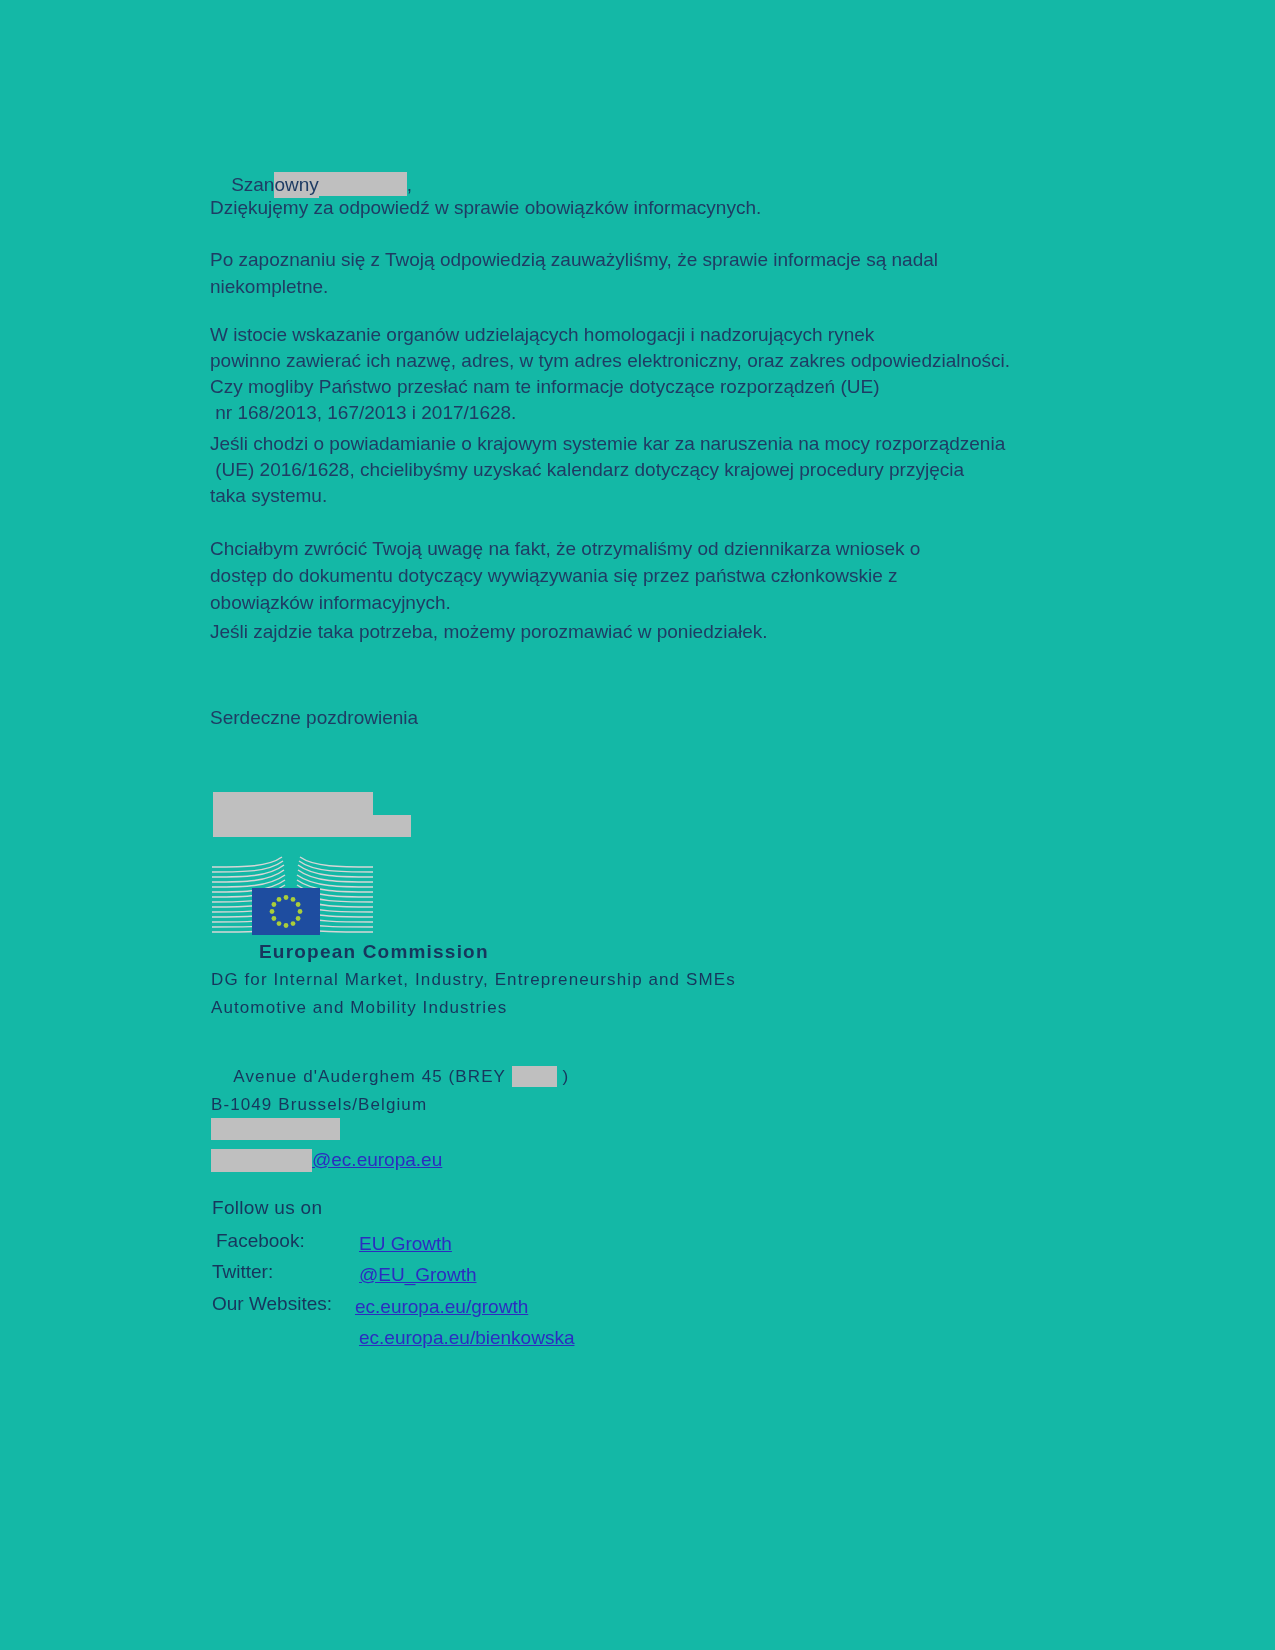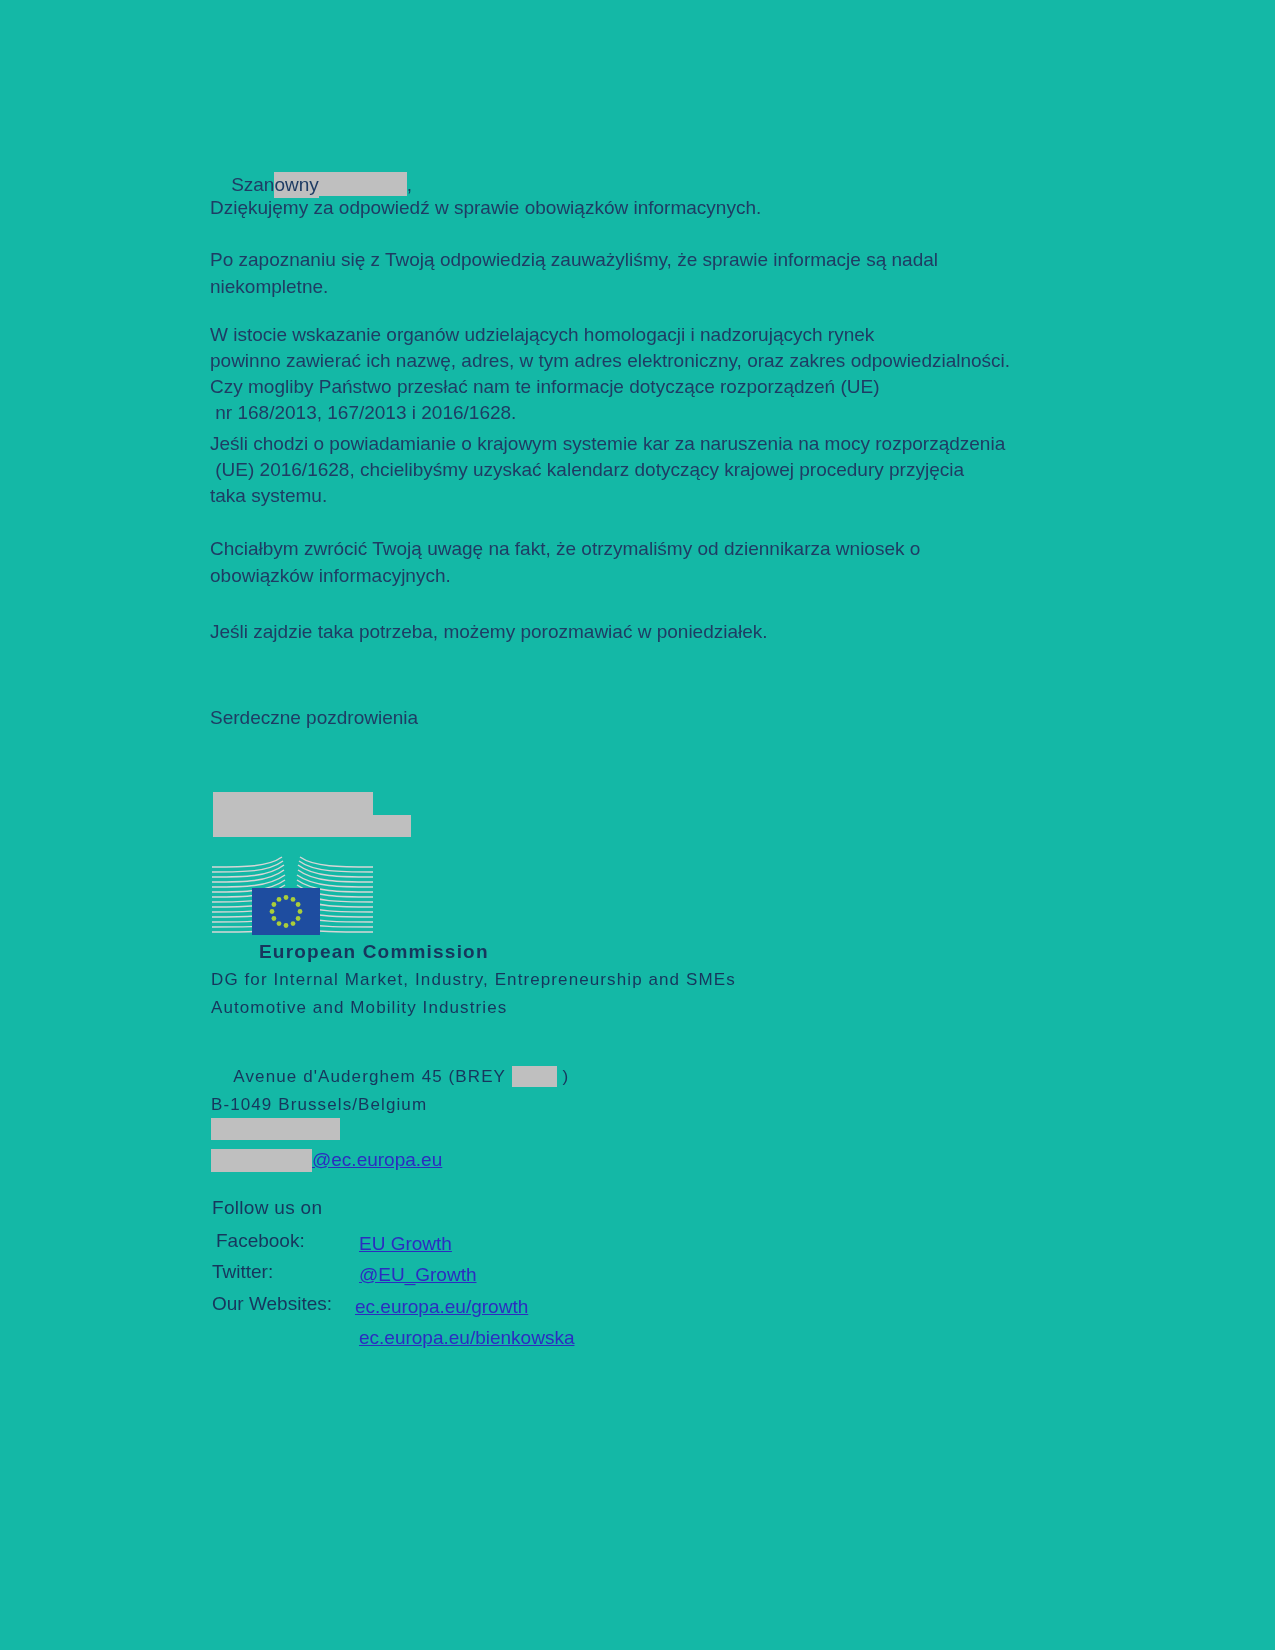--- a/index.html
+++ b/index.html
@@ -72,31 +72,32 @@
 
   <div class="abs" style="left:210px;top:246px;">
     <div class="bline">Po zapoznaniu się z Twoją odpowiedzią zauważyliśmy, że sprawie informacje są nadal</div>
     <div class="bline">niekompletne.</div>
   </div>
 
   <div class="abs" style="left:210px;top:322px;">
     <div class="bline" style="line-height:26px;">W istocie wskazanie organów udzielających homologacji i nadzorujących rynek</div>
     <div class="bline" style="line-height:26px;">powinno zawierać ich nazwę, adres, w tym adres elektroniczny, oraz zakres odpowiedzialności.</div>
     <div class="bline" style="line-height:26px;">Czy mogliby Państwo przesłać nam te informacje dotyczące rozporządzeń (UE)</div>
-    <div class="bline" style="line-height:26px;"> nr 168/2013, 167/2013 i 2016/1628.</div>
+    <div class="bline" style="line-height:26px;"> nr 168/2013, 167/2013 i 2017/1628.</div>
   </div>
 
   <div class="abs" style="left:210px;top:431px;">
     <div class="bline" style="line-height:26px;">Jeśli chodzi o powiadamianie o krajowym systemie kar za naruszenia na mocy rozporządzenia</div>
     <div class="bline" style="line-height:26px;"> (UE) 2016/1628, chcielibyśmy uzyskać kalendarz dotyczący krajowej procedury przyjęcia</div>
     <div class="bline" style="line-height:26px;">taka systemu.</div>
   </div>
 
   <div class="abs" style="left:210px;top:535px;">
     <div class="bline">Chciałbym zwrócić Twoją uwagę na fakt, że otrzymaliśmy od dziennikarza wniosek o</div>
+    <div class="bline">dostęp do dokumentu dotyczący wywiązywania się przez państwa członkowskie z</div>
     <div class="bline">obowiązków informacyjnych.</div>
   </div>
 
   <div class="abs" style="left:210px;top:618px;">
     <div class="bline">Jeśli zajdzie taka potrzeba, możemy porozmawiać w poniedziałek.</div>
   </div>
 
   <div class="abs bline" style="left:210px;top:704px;">Serdeczne pozdrowienia</div>
 
   <div class="redact-block" style="left:213px;top:792px;width:160px;height:23px;"></div>

